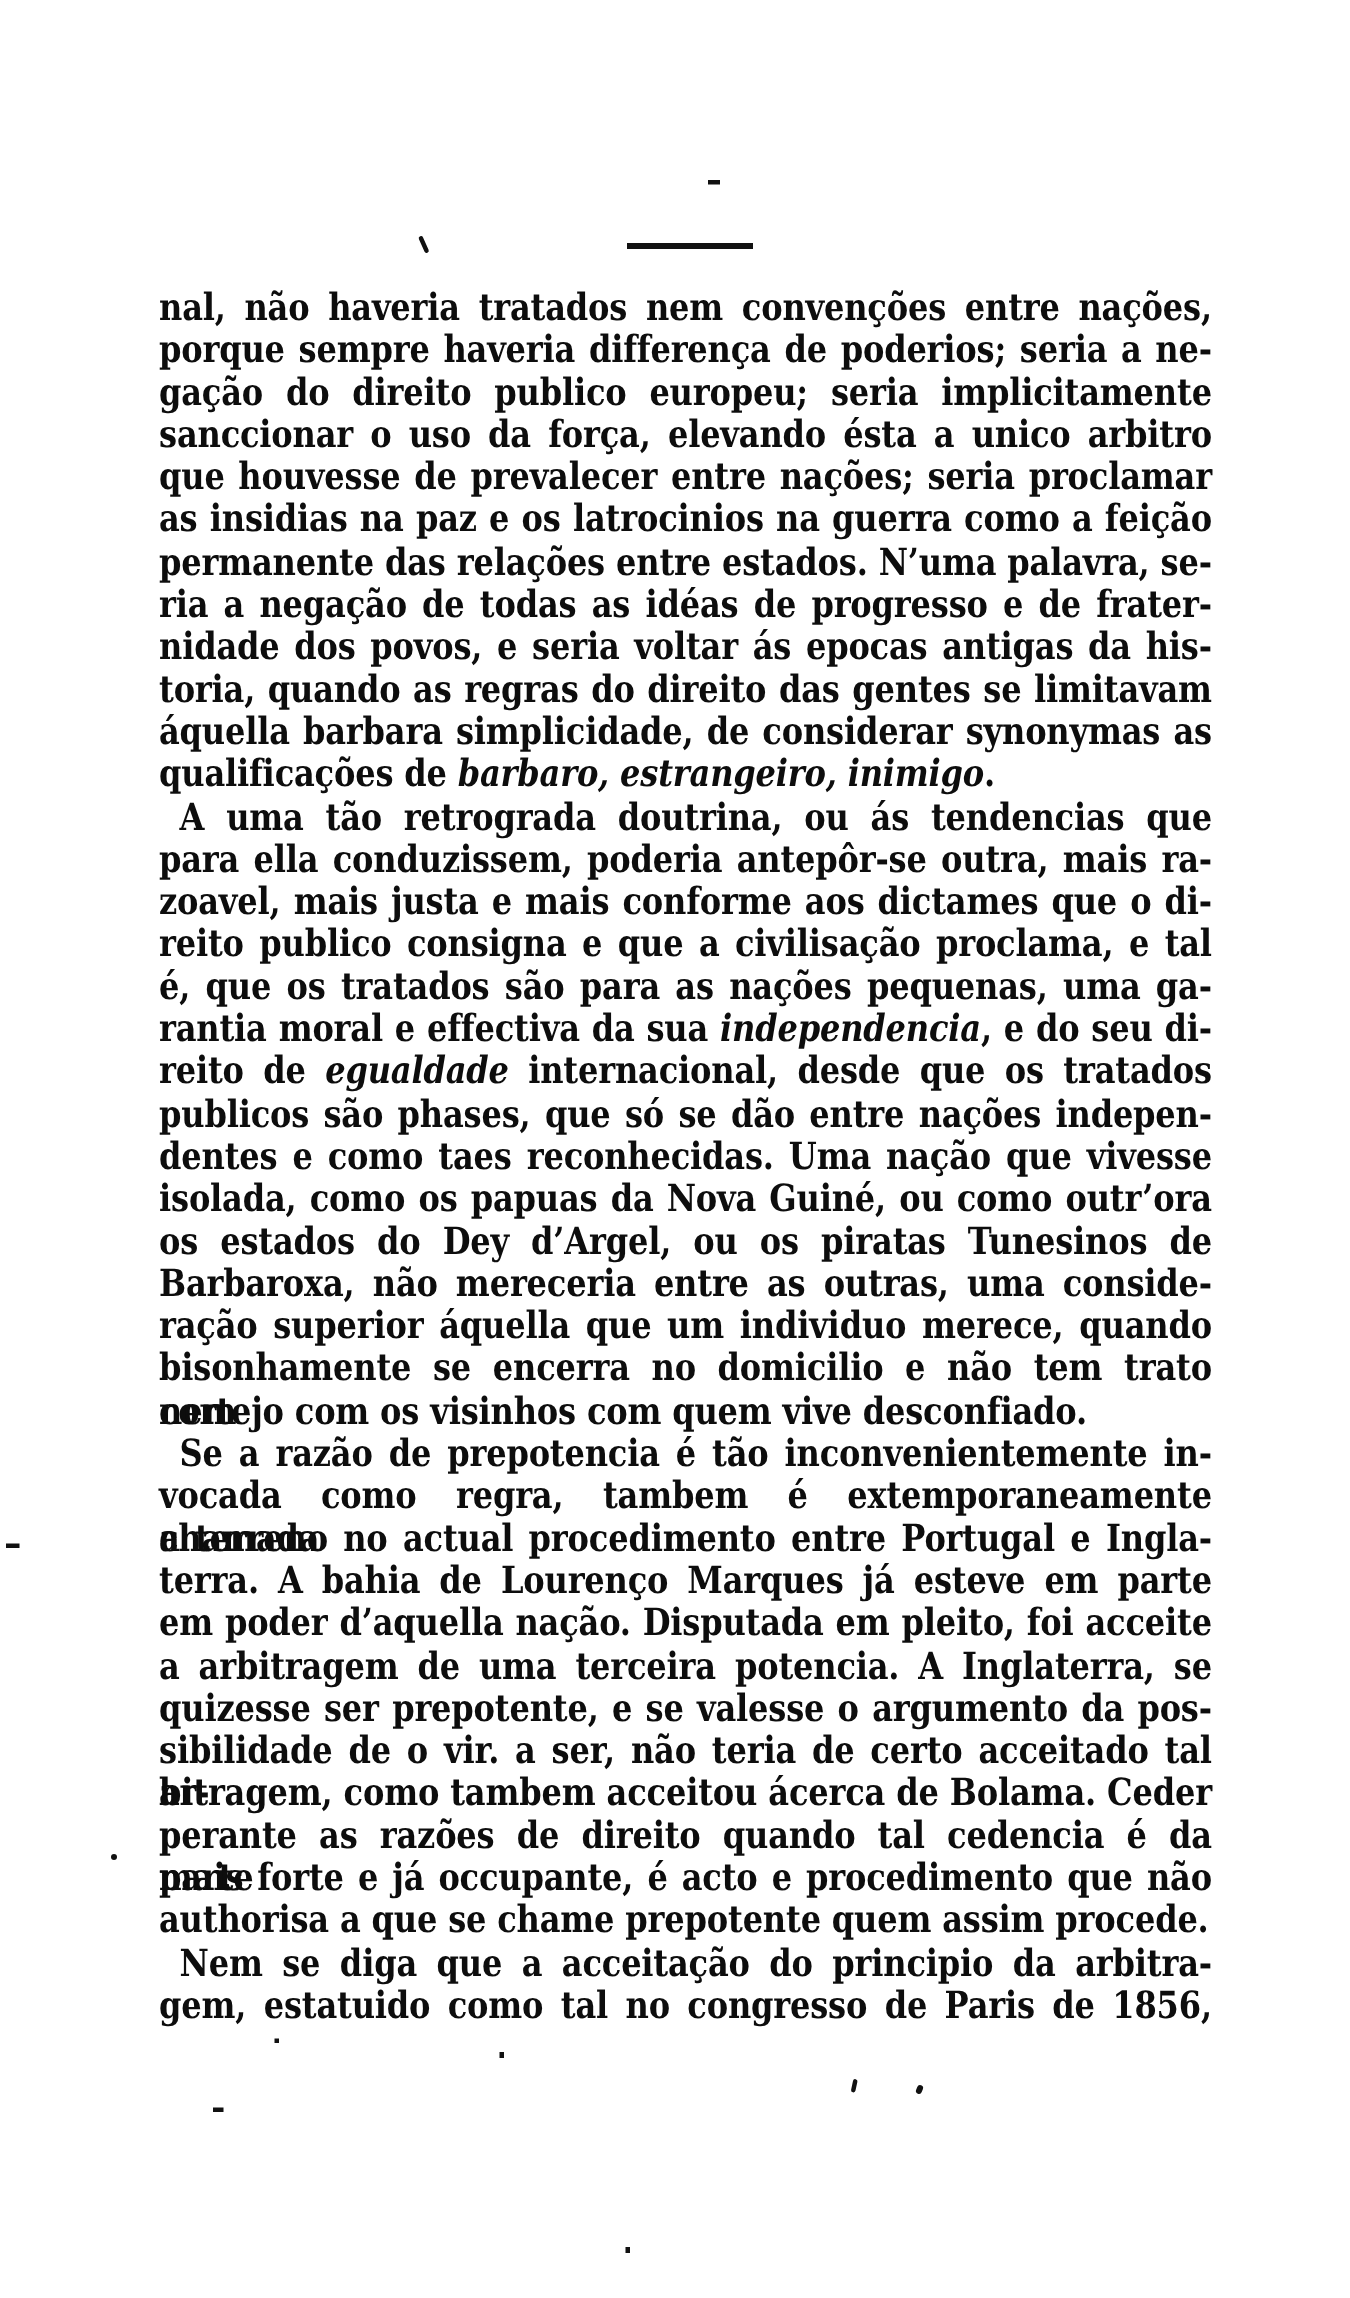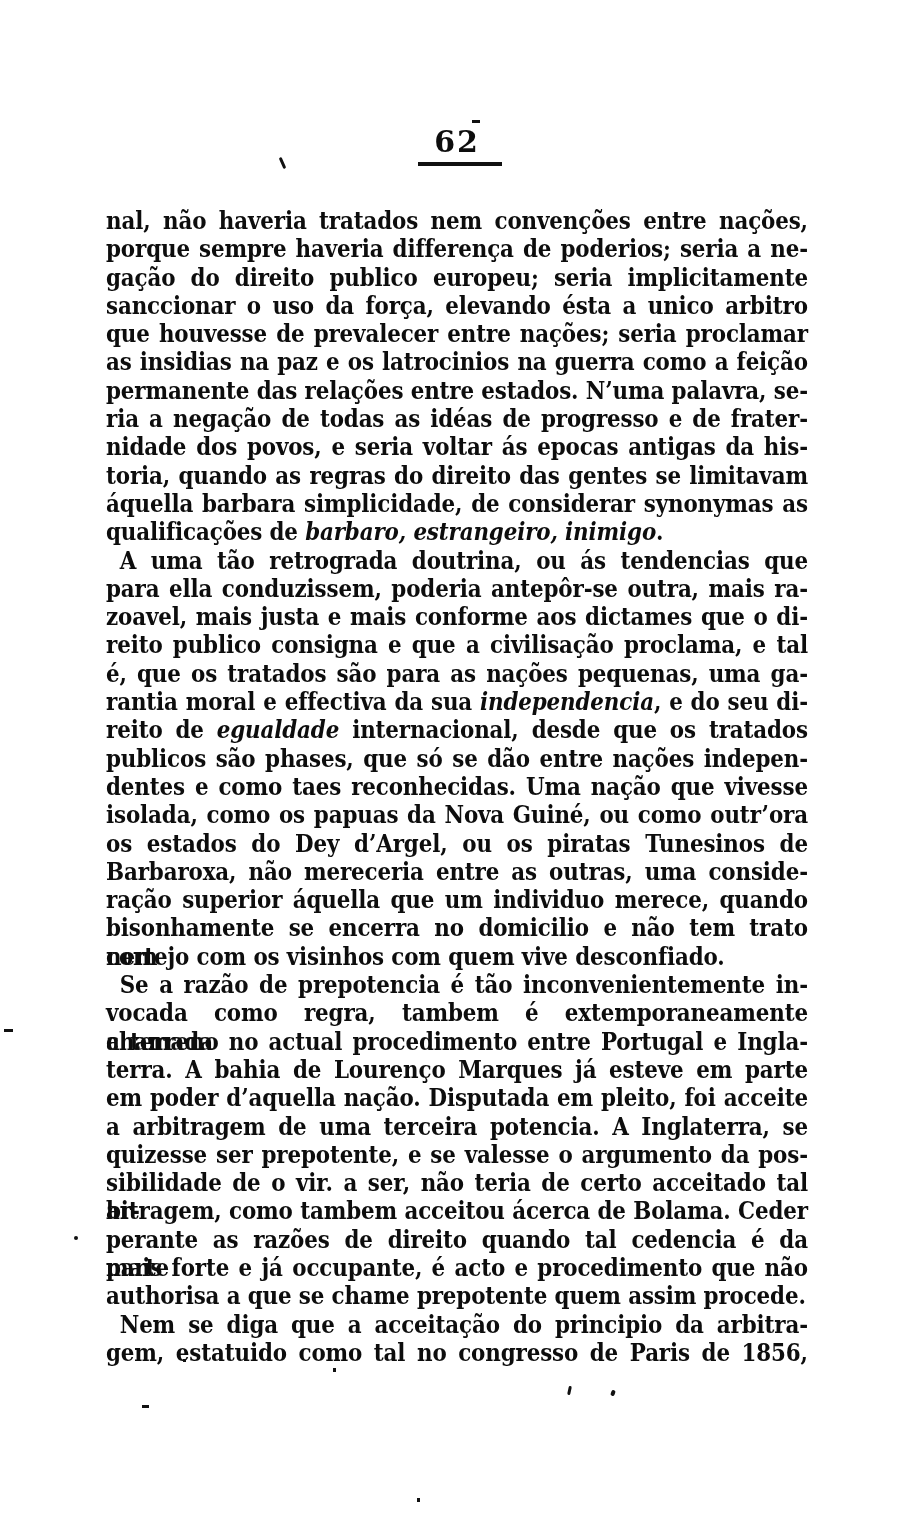--- a/index.html
+++ b/index.html
@@ -31,21 +31,21 @@
     position: absolute;
     left: 418px;
     top: 162px;
     width: 84px;
     height: 4px;
     background: #111111;
   }
   .text-block {
     position: absolute;
     left: 106px;
-    top: 207px;
+    top: 191px;
     width: 702px;
   }
   .line {
     width: 820px;                 
     transform: scaleX(0.856);
     transform-origin: 0 0;
     height: 28.3px;
     line-height: 28.3px;
     font-size: 25px;
     font-weight: bold;
@@ -65,21 +65,20 @@
   .speck {
     position: absolute;
     background: #111111;
   }
 </style>
 </head>
 <body>
 
 <div class="book-page">
 
-  <div class="pagenum">62</div>
   <div class="pagenum-rule"></div>
 
   <div class="text-block">
       <div class="line"><span>nal, não haveria tratados nem convenções entre nações,</span></div>
       <div class="line"><span>porque sempre haveria differença de poderios; seria a ne-</span></div>
       <div class="line"><span>gação do direito publico europeu; seria implicitamente</span></div>
       <div class="line"><span>sanccionar o uso da força, elevando ésta a unico arbitro</span></div>
       <div class="line"><span>que houvesse de prevalecer entre nações; seria proclamar</span></div>
       <div class="line"><span>as insidias na paz e os latrocinios na guerra como a feição</span></div>
       <div class="line"><span>permanente das relações entre estados. N’uma palavra, se-</span></div>

